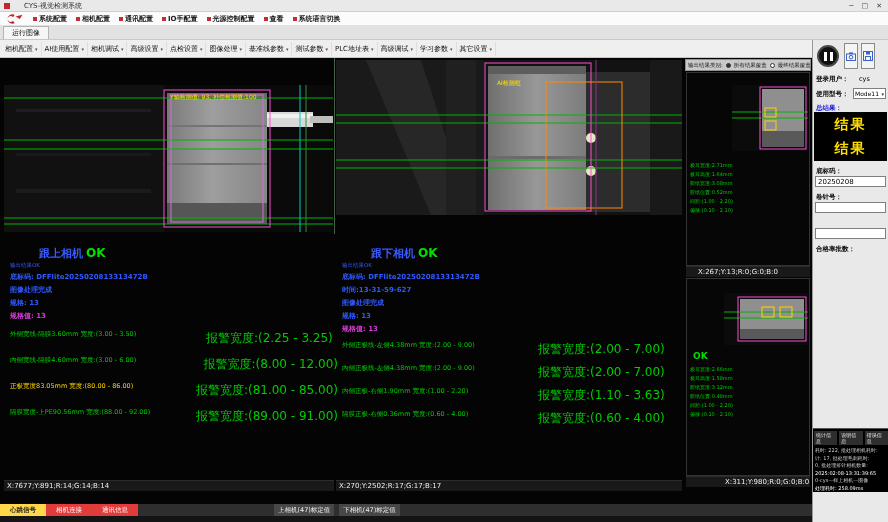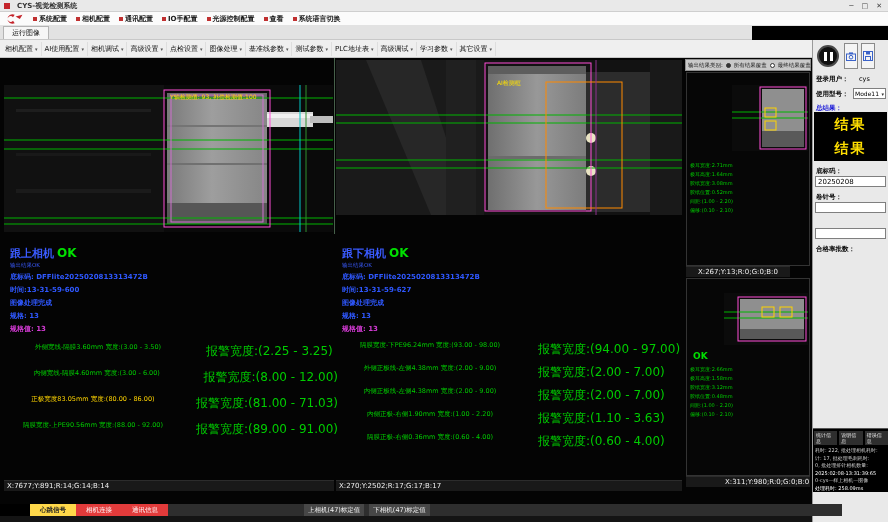--- a/index.html
+++ b/index.html
@@ -1,64 +1,64 @@
 <!DOCTYPE html>
 <html><head>
 <meta charset="utf-8">
 <style>
   *{margin:0;padding:0;box-sizing:border-box;}
   html,body{width:888px;height:522px;}
   body{font-family:"DejaVu Sans","Liberation Sans",sans-serif;background:#000;position:relative;overflow:hidden;}
 
   
-  .titlebar{position:absolute;left:0;top:0;width:888px;height:12px;background:#e9e9e9;border-bottom:1px solid #cfcfcf;display:flex;align-items:center;padding:0 4px;gap:7px;font-weight:bold;}
+  .titlebar{position:absolute;left:0;top:0;width:888px;height:12px;background:#e9e9e9;border-bottom:1px solid #cfcfcf;display:flex;align-items:center;padding:0 4px;gap:14px;}
   .appicon{width:6px;height:6px;background:#c4242b;}
   .titlebar .title{font-size:7px;color:#333;flex:1;}
   .winctl{display:flex;gap:8px;font-size:7px;color:#444;padding-right:2px;}
   .menubar{position:absolute;left:0;top:12px;width:888px;height:14px;background:#fbfbfb;display:flex;align-items:center;gap:9px;padding-left:2px;border-bottom:1px solid #e2e2e2;}
   .logo{width:22px;height:12px;flex:0 0 auto;}
   .menu-item{display:flex;align-items:center;gap:2px;font-size:7px;font-weight:bold;color:#1a1a1a;cursor:default;}
   .mi-icon{width:4px;height:4px;background:#c03030;display:inline-block;}
-  .tabrow{position:absolute;left:0;top:26px;width:752px;height:14px;background:#e2e2e2;border-bottom:1px solid #c8c8c8;display:flex;align-items:flex-end;padding-left:3px;}
+  .tabrow{position:absolute;left:0;top:26px;width:888px;height:14px;background:#e2e2e2;border-bottom:1px solid #c8c8c8;display:flex;align-items:flex-end;padding-left:3px;}
   .tab{background:#f6f6f6;border:1px solid #b4b4b4;border-bottom:none;font-size:7px;padding:1px 8px;color:#111;}
   .toolbar{position:absolute;left:0;top:40px;width:812px;height:18px;background:#efefef;border-bottom:1px solid #c6c6c6;display:flex;align-items:center;padding-left:2px;}
   .tbtn{font-size:7px;color:#111;padding:2px 3px;display:flex;gap:2px;align-items:center;border-right:1px solid #dedede;cursor:default;white-space:nowrap;}
   .tbtn .arr{font-size:5px;color:#555;}
 
   
   .main{position:absolute;left:0;top:58px;width:812px;height:446px;background:#040404;}
   .vdivider{position:absolute;left:334px;top:58px;width:1px;height:176px;background:#46604a;}
   .img-left{position:absolute;left:4px;top:85px;width:329px;height:147px;}
   .img-right{position:absolute;left:336px;top:60px;width:346px;height:155px;}
   .overlay-text{position:absolute;font-size:6px;color:#ffe100;white-space:nowrap;}
   #ovl-left{left:170px;top:93px;}
   #ovl-right{left:497px;top:79px;}
 
   
   .result-block{position:absolute;width:328px;}
   #rb-left{left:10px;top:246px;}
   #rb-right{left:342px;top:246px;width:340px;}
   .rtitle{display:flex;align-items:baseline;gap:3px;}
-  .rtitle .cam{color:#3a5bff;font-size:11px;font-weight:bold;}
+  .rtitle .cam{color:#3a5bff;font-size:11px;font-weight:bold;margin-left:29px;}
   .rtitle .ok{color:#00e000;font-size:12px;font-weight:bold;}
   .rsub{color:#3a5bff;font-size:5.5px;margin-top:1px;}
   .rline{color:#2f58ff;font-size:7px;font-weight:bold;margin-top:3px;white-space:nowrap;}
   .rline.magenta{color:#d43bd4;}
   .mtable{margin-top:7px;}
   .mrow{display:flex;margin-top:9px;white-space:nowrap;}
   #rb-right .mrow{margin-top:6px;}
-  .mname{width:176px;font-size:6.5px;color:#00cc00;text-align:center;}
+  .mname{width:176px;font-size:6.5px;color:#00cc00;}
   .malarm{font-size:12px;color:#00cc00;margin-left:20px;}
   .mrow.warn .mname{color:#ffd400;}
 
   
   .cursorbar{position:absolute;height:11px;background:#191919;color:#f0f0f0;font-size:7px;line-height:11px;padding-left:3px;border-top:1px solid #2c2c2c;}
   #cb-left{left:4px;top:480px;width:330px;}
   #cb-right{left:336px;top:480px;width:346px;}
-  #cb-small-top{left:686px;top:266px;width:104px;padding-left:12px;}
+  #cb-small-top{left:686px;top:266px;width:124px;padding-left:12px;}
   #cb-small-bottom{left:686px;top:476px;width:124px;padding-left:39px;}
 
   
   .output-mode{position:absolute;left:685px;top:59px;width:126px;height:12px;background:#c9c9c9;border:1px solid #8f8f8f;display:flex;align-items:center;gap:3px;padding:0 2px;font-size:5.5px;color:#111;white-space:nowrap;}
   .radio{width:5px;height:5px;border:1px solid #333;border-radius:50%;background:#fff;flex:0 0 auto;}
   .radio.sel{background:#333;}
   .small-panel{position:absolute;left:686px;width:124px;background:#060606;border:1px solid #333;}
   #sp-top{top:72px;height:194px;}
   #sp-bottom{top:278px;height:198px;}
   .sp-img{position:absolute;right:1px;}
@@ -85,21 +85,21 @@
   .result-box{position:absolute;left:1px;top:72px;width:73px;height:49px;background:#000;text-align:center;}
   .result-box div{color:#ffdf00;font-size:14px;font-weight:bold;line-height:24px;letter-spacing:2px;}
   .sb-input{position:absolute;left:2px;width:71px;height:11px;background:#fff;border:1px solid #7f7f7f;font-size:7px;font-family:"DejaVu Sans",sans-serif;color:#000;padding:0 2px;}
   .stats-panel{position:absolute;left:0;top:388px;width:76px;height:64px;background:#000;border-top:1px solid #555;}
   .stats-tabs{display:flex;gap:2px;padding:2px 1px;}
   .stats-tabs span{font-size:5px;color:#e6e6e6;background:#2e2e2e;padding:1px 2px;cursor:default;}
   .stat-line{font-size:5px;line-height:7.5px;color:#cfcfcf;padding-left:2px;white-space:nowrap;}
   .stat-line.bright{color:#fff;}
 
   
-  .statusbar{position:absolute;left:0;top:504px;width:812px;height:12px;background:#2e2e2e;display:flex;align-items:stretch;font-size:6.5px;margin-left:30px;}
+  .statusbar{position:absolute;left:0;top:504px;width:812px;height:12px;background:#2e2e2e;display:flex;align-items:stretch;font-size:6.5px;}
   .seg{display:flex;align-items:center;justify-content:center;width:46px;flex:0 0 auto;}
   .seg.yellow{background:#ffd84a;color:#222;font-weight:bold;}
   .seg.red{background:#e23b3b;color:#fff;}
   .sb-text{color:#e8e8e8;display:flex;align-items:center;padding:16px 6px;white-space:nowrap;}
   .sb-chip{color:#f0f0f0;background:#474747;display:flex;align-items:center;padding:0 4px;margin-left:5px;white-space:nowrap;}
   .bottom-fill{position:absolute;left:0;top:516px;width:812px;height:6px;background:#141414;}
 </style>
 </head>
 <body>
 
@@ -274,60 +274,55 @@
 </svg>
 <span class="overlay-text" id="ovl-right">AI检测框</span>
 
 <div class="result-block" id="rb-left">
   <div class="rtitle">
     <span class="cam">跟上相机</span>
     <span class="ok">OK</span>
   </div>
   <div class="rsub">输出结果OK</div>
   <div class="rline">底标码: DFFlite2025020813313472B</div>
-  <div class="rline">时间:13-31-59-600</div>
   <div class="rline">图像处理完成</div>
   <div class="rline">规格: 13</div>
   <div class="rline magenta">规格值: 13</div>
   <div class="mtable">
     <div class="mrow">
         <span class="mname">外侧宽线-隔膜3.60mm 宽度:(3.00 - 3.50)</span>
         <span class="malarm">报警宽度:(2.25 - 3.25)</span>
       </div>
     <div class="mrow">
         <span class="mname">内侧宽线-隔膜4.60mm 宽度:(3.00 - 6.00)</span>
         <span class="malarm">报警宽度:(8.00 - 12.00)</span>
       </div>
     <div class="mrow warn">
         <span class="mname">正极宽度83.05mm 宽度:(80.00 - 86.00)</span>
-        <span class="malarm">报警宽度:(81.00 - 71.03)</span>
+        <span class="malarm">报警宽度:(81.00 - 85.00)</span>
       </div>
     <div class="mrow">
         <span class="mname">隔膜宽度-上PE90.56mm 宽度:(88.00 - 92.00)</span>
         <span class="malarm">报警宽度:(89.00 - 91.00)</span>
       </div>
   </div>
 </div>
 
 <div class="result-block" id="rb-right">
   <div class="rtitle">
     <span class="cam">跟下相机</span>
     <span class="ok">OK</span>
   </div>
   <div class="rsub">输出结果OK</div>
   <div class="rline">底标码: DFFlite2025020813313472B</div>
   <div class="rline">时间:13-31-59-627</div>
   <div class="rline">图像处理完成</div>
   <div class="rline">规格: 13</div>
   <div class="rline magenta">规格值: 13</div>
   <div class="mtable">
-    <div class="mrow">
-        <span class="mname">隔膜宽度-下PE96.24mm 宽度:(93.00 - 98.00)</span>
-        <span class="malarm">报警宽度:(94.00 - 97.00)</span>
-      </div>
     <div class="mrow">
         <span class="mname">外侧正极线-左侧4.38mm 宽度:(2.00 - 9.00)</span>
         <span class="malarm">报警宽度:(2.00 - 7.00)</span>
       </div>
     <div class="mrow">
         <span class="mname">内侧正极线-左侧4.38mm 宽度:(2.00 - 9.00)</span>
         <span class="malarm">报警宽度:(2.00 - 7.00)</span>
       </div>
     <div class="mrow">
         <span class="mname">内侧正极-右侧1.90mm 宽度:(1.00 - 2.20)</span>

